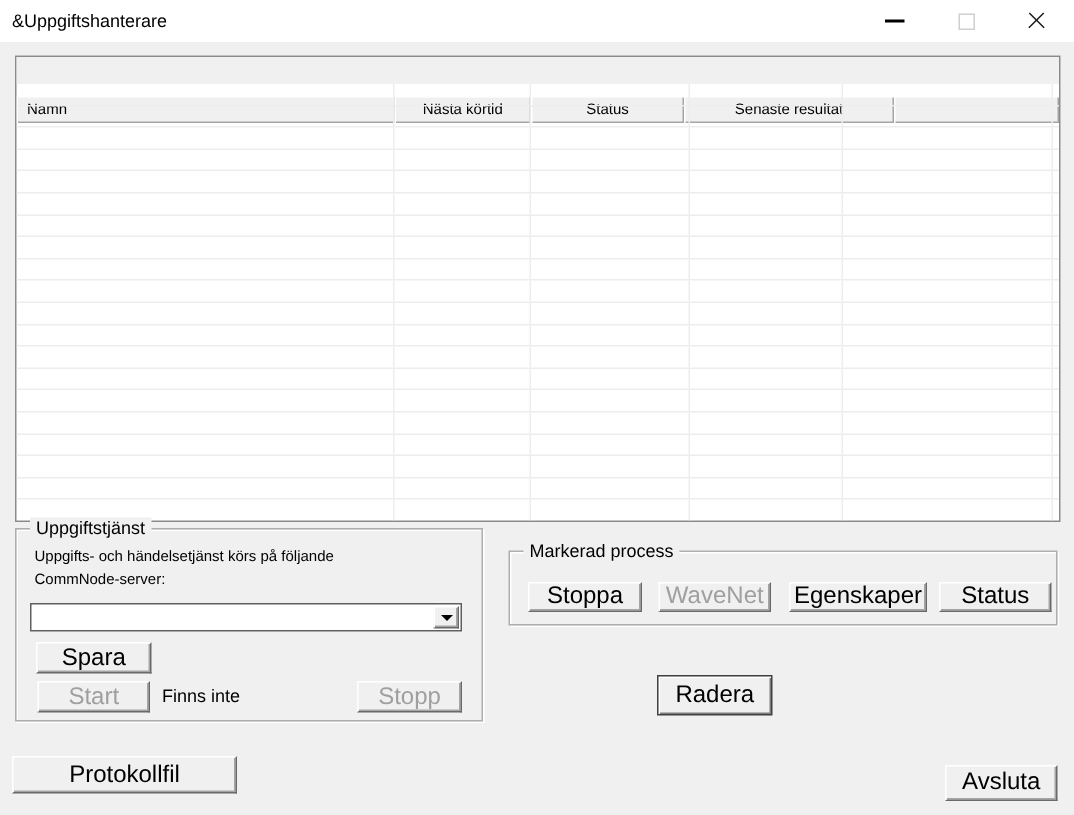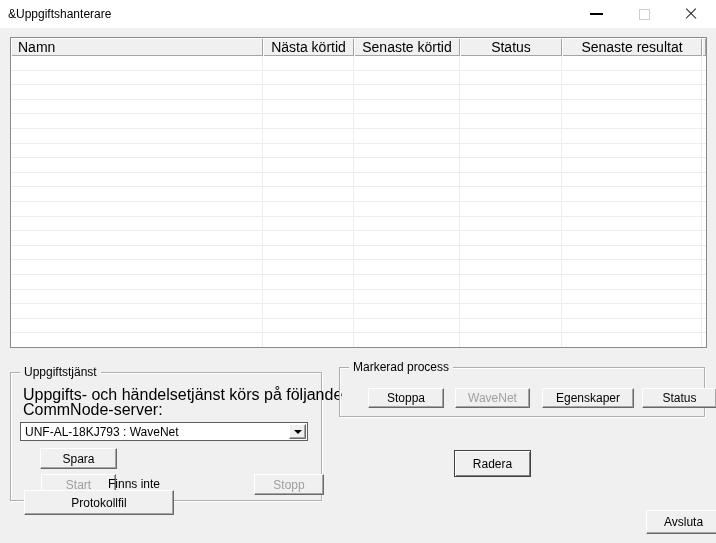--- a/index.html
+++ b/index.html
@@ -28,52 +28,52 @@
   
   .listview {
     position:absolute; left:10px; top:37px; width:697px; height:311px;
     background:#ffffff; border:1px solid #8a8a8a; overflow:hidden;
   }
   .lv-head { display:flex; height:18px; background:#f0f0f0; }
   .th {
     flex:none; height:18px; background:#f0f0f0;
     box-shadow: inset 1px 1px 0 #ffffff, inset -1px -1px 0 #a5a5a5;
     display:flex; align-items:center; justify-content:center;
-    font-size:14px; white-space:nowrap; overflow:hidden;
+    font-size:10px; white-space:nowrap; overflow:hidden;margin-top:26px;
   }
   .th.first { justify-content:flex-start; padding-left:7px; }
   .th.filler { flex:1; }
   .lv-body { position:relative; }
   .tr { display:flex; height:14.6px; border-bottom:1px solid #ededed; }
   .td { flex:none; height:100%; border-right:1px solid #ededed; }
   .td.filler { flex:1; border-right:none; }
   
   .btn {
     position:absolute; background:#f0f0f0;
     border:1px solid; border-color:#ffffff #696969 #696969 #ffffff;
     box-shadow: inset -1px -1px 0 #a5a5a5;
     display:flex; align-items:center; justify-content:center;
-    font-size:12px; white-space:nowrap; cursor:default;margin-left:16px;
+    font-size:16px; white-space:nowrap; cursor:default;
   }
   .btn.disabled { color:#9f9f9f; }
   .btn.default {
     border:1px solid #414141;
     box-shadow: inset 1px 1px 0 #ffffff, inset -1px -1px 0 #7d7d7d;
   }
   
   .groupbox {
     position:absolute;
     border:1px solid #aeaeae;
     box-shadow: inset 1px 1px 0 #ffffff, 1px 1px 0 #ffffff;
   }
   .group-label {
     position:absolute; top:-8px; background:#f0f0f0; padding:0 4px;
     font-size:12px; white-space:nowrap;
   }
-  .desc-line { position:absolute; font-size:16px; white-space:nowrap; }
+  .desc-line { position:absolute; font-size:10px; white-space:nowrap; }
   .static-text { position:absolute; font-size:12px; white-space:nowrap; }
   
   .combo {
     position:absolute; background:#ffffff; border:1px solid #5f5f5f;
   }
   .combo-value { position:absolute; left:4px; top:2px; font-size:12px; white-space:nowrap; }
   .combo-btn {
     position:absolute; top:1px; right:1px; width:17px; bottom:1px;
     background:#f0f0f0; border:1px solid; border-color:#ffffff #696969 #696969 #ffffff;
     box-shadow: inset -1px -1px 0 #a5a5a5;
@@ -100,21 +100,20 @@
       </div>
     <div class="win-btn close">
         <span class="x-glyph"></span>
       </div>
   </div>
 
   <div class="listview">
     <div class="lv-head">
       <div class="th first" style="width:252px;">Namn</div>
       <div class="th" style="width:91px;">Nästa körtid</div>
-      <div class="th" style="width:106px;">Senaste körtid</div>
       <div class="th" style="width:102px;">Status</div>
       <div class="th" style="width:140px;">Senaste resultat</div>
       <div class="th filler"></div>
     </div>
     <div class="lv-body" id="lv-body">
         <div class="tr">
           <div class="td" style="width: 252px;"></div>
           <div class="td" style="width: 91px;"></div>
           <div class="td" style="width: 106px;"></div>
           <div class="td" style="width: 102px;"></div>
@@ -269,27 +268,26 @@
           <div class="td" style="width: 252px;"></div>
           <div class="td" style="width: 91px;"></div>
           <div class="td" style="width: 106px;"></div>
           <div class="td" style="width: 102px;"></div>
           <div class="td" style="width: 140px;"></div>
           <div class="td filler"></div>
         </div>
       </div>
   </div>
 
-  <div class="groupbox" style="left:10px; top:372px; width:312px; height:129px;">
+  <div class="groupbox" style="left:10px; top:352px; width:312px; height:129px;">
     <span class="group-label" style="left:9px;">Uppgiftstjänst</span>
     <span class="desc-line" style="left:12px; top:13px;">Uppgifts- och händelsetjänst körs på följande</span>
     <span class="desc-line" style="left:12px; top:28px;">CommNode-server:</span>
 
     <div class="combo" style="left:9px; top:49px; width:288px; height:19px;">
-      <span class="combo-value">UNF-AL-18KJ793 : WaveNet</span>
       <div class="combo-btn">
         <span class="arrow-down"></span>
       </div>
     </div>
 
     <div class="btn" style="left:13px; top:75px; width:77px; height:21px;">Spara</div>
     <div class="btn disabled" style="left:14px; top:101px; width:75px; height:21px;">Start</div>
     <span class="static-text" style="left:97px; top:104px;">Finns inte</span>
     <div class="btn disabled" style="left:227px; top:101px; width:70px; height:21px;">Stopp</div>
   </div>
@@ -297,16 +295,16 @@
   <div class="groupbox" style="left:339px; top:367px; width:366px; height:50px;">
     <span class="group-label" style="left:9px;">Markerad process</span>
     <div class="btn" style="left:12px; top:20px; width:76px; height:20px;">Stoppa</div>
     <div class="btn disabled" style="left:99px; top:20px; width:75px; height:20px;">WaveNet</div>
     <div class="btn" style="left:186px; top:20px; width:92px; height:20px;">Egenskaper</div>
     <div class="btn" style="left:286px; top:20px; width:75px; height:20px;">Status</div>
   </div>
 
   <div class="btn default" style="left:438px; top:450px; width:77px; height:27px;">Radera</div>
 
-  <div class="btn" style="left:8px; top:490px; width:150px; height:25px;text-align:right;">Protokollfil</div>
+  <div class="btn" style="left:8px; top:504px; width:150px; height:25px;text-align:right;">Protokollfil</div>
   <div class="btn" style="left:630px; top:510px; width:75px; height:24px;">Avsluta</div>
 
 </div>
 
 </body></html>

